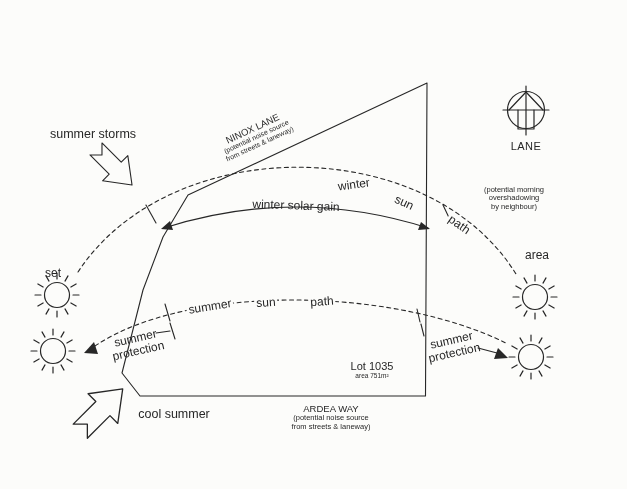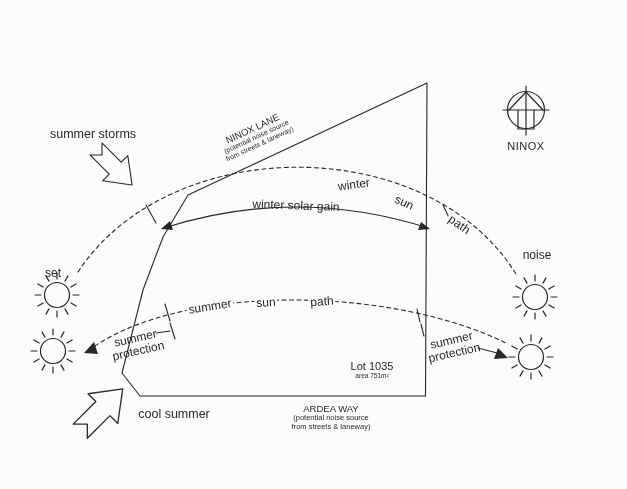--- a/index.html
+++ b/index.html
@@ -80,25 +80,30 @@
     <div style="font-size:9.5px;">NINOX LANE</div>
     <div style="font-size:7px;">(potential noise source</div>
     <div style="font-size:7px;">from streets &amp; laneway)</div>
   </div>
 
   <div class="lbl onpath" style="left:354px; top:185px; transform:translate(-50%,-50%) rotate(-8deg);">winter</div>
   <div class="lbl onpath" style="left:404px; top:203px; transform:translate(-50%,-50%) rotate(25deg);">sun</div>
   <div class="lbl onpath" style="left:459px; top:225px; transform:translate(-50%,-50%) rotate(35deg);">path</div>
   <div class="lbl" style="left:296px; top:206px; transform:translate(-50%,-50%) rotate(2deg);">winter solar gain</div>
 
+  <div class="lbl lbl-block small" style="left:514px; top:198px;">
+    <div>(potential morning</div>
+    <div>overshadowing</div>
+    <div>by neighbour)</div>
+  </div>
 
-  <div class="lbl" style="left:526px; top:146px; font-size:11px; letter-spacing:0.5px;">NINOX</div>
+  <div class="lbl" style="left:526px; top:146px; font-size:11px; letter-spacing:0.5px;">LANE</div>
 
   <div class="lbl" style="left:53px; top:274px;">set</div>
-  <div class="lbl" style="left:537px; top:256px;">noise</div>
+  <div class="lbl" style="left:537px; top:256px;">area</div>
 
   <div class="lbl onpath" style="left:210px; top:307px; transform:translate(-50%,-50%) rotate(-9deg);">summer</div>
   <div class="lbl onpath" style="left:266px; top:303px; transform:translate(-50%,-50%) rotate(-4deg);">sun</div>
   <div class="lbl onpath" style="left:322px; top:302px; transform:translate(-50%,-50%) rotate(-4deg);">path</div>
 
   <div class="lbl lbl-block" style="left:137px; top:345px; transform:translate(-50%,-50%) rotate(-13deg);">
     <div>summer</div>
     <div>protection</div>
   </div>
   <div class="lbl lbl-block" style="left:453px; top:347px; transform:translate(-50%,-50%) rotate(-13deg);">

